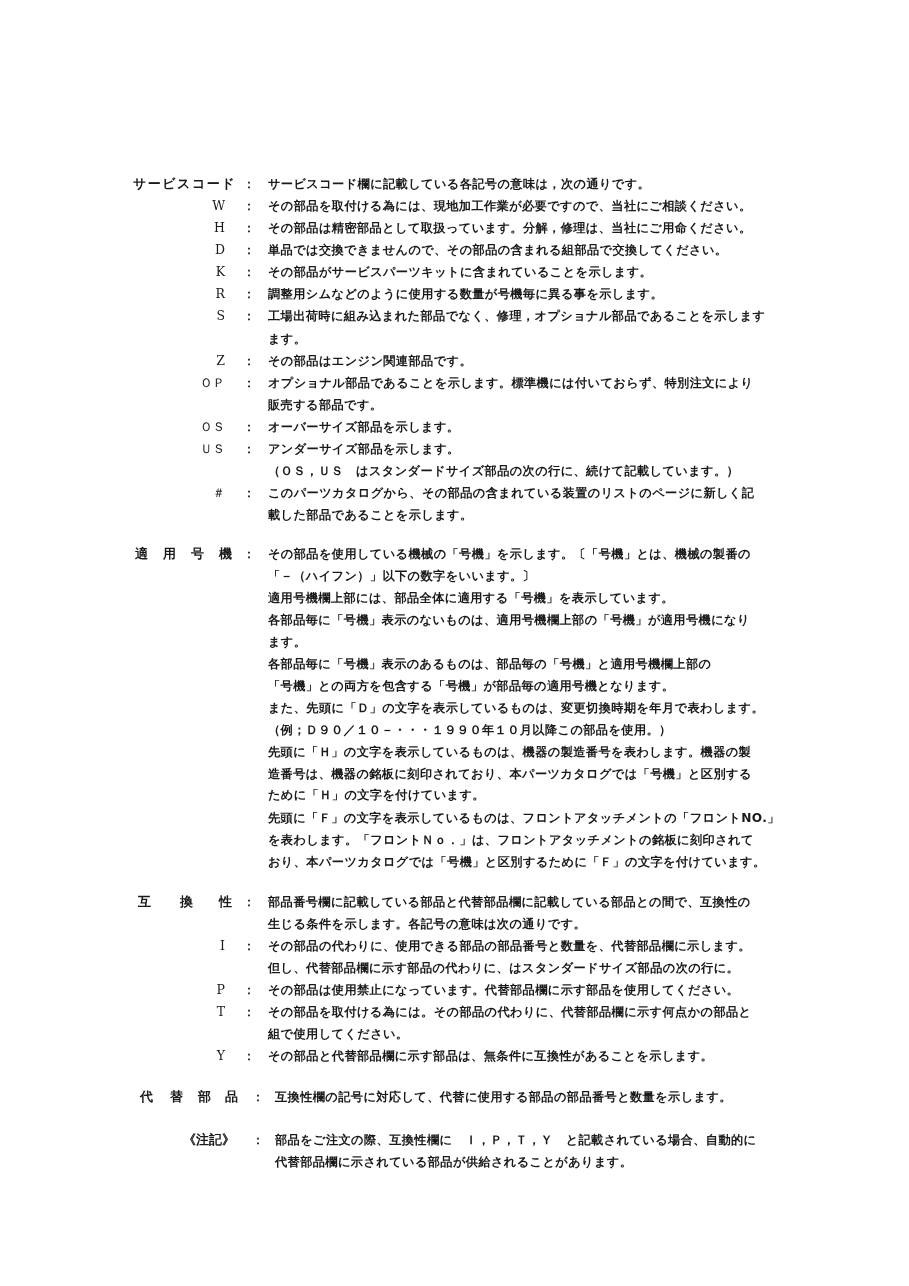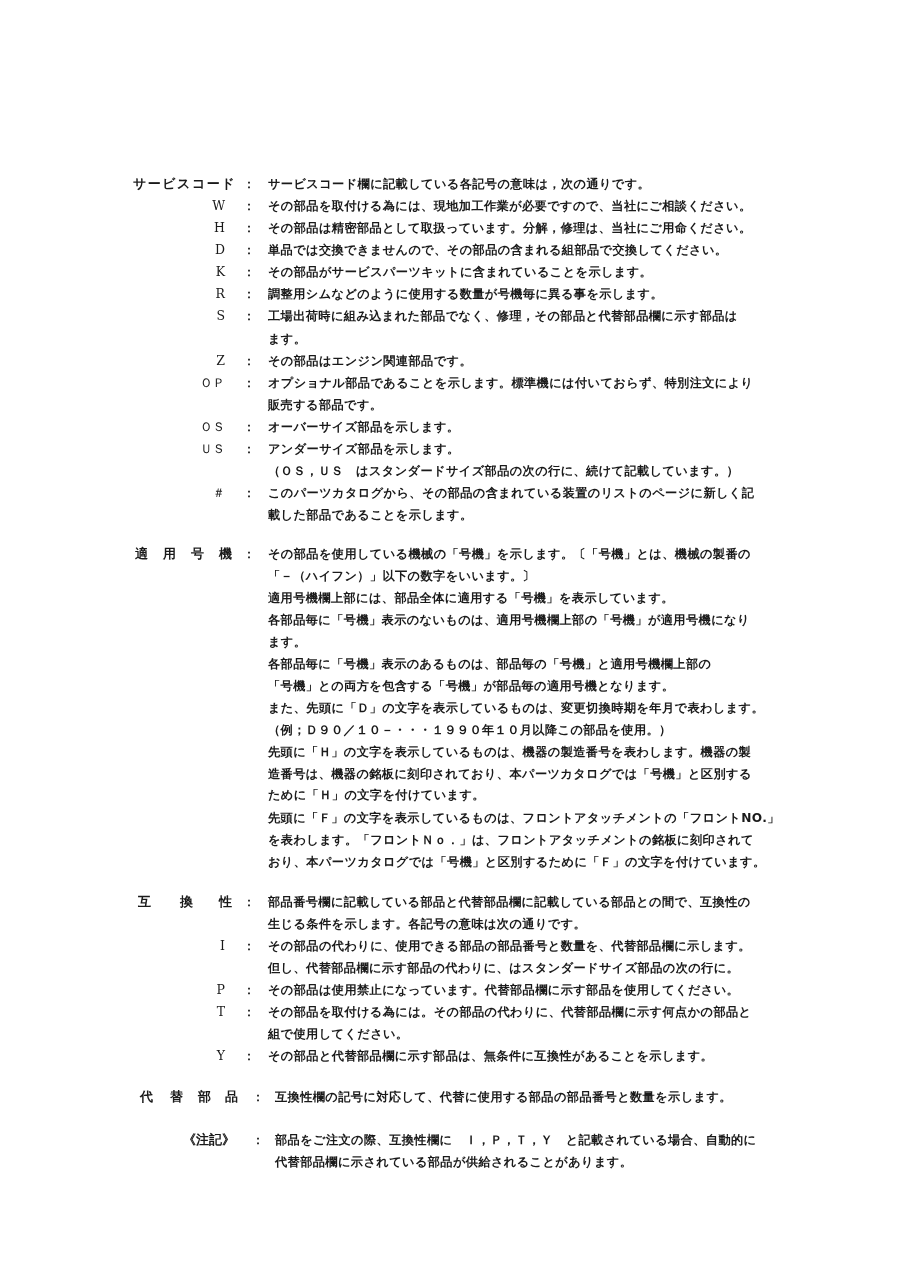--- a/index.html
+++ b/index.html
@@ -75,21 +75,21 @@
     <div class="label code" style="left:180px; top:261px; width:45px;">K</div>
     <div class="colon" style="left:243px; top:261px;">：</div>
     <div class="body-text" style="left:268px; top:261px;">その部品がサービスパーツキットに含まれていることを示します。</div>
 
     <div class="label code" style="left:180px; top:283px; width:45px;">R</div>
     <div class="colon" style="left:243px; top:283px;">：</div>
     <div class="body-text" style="left:268px; top:283px;">調整用シムなどのように使用する数量が号機毎に異る事を示します。</div>
 
     <div class="label code" style="left:180px; top:305px; width:45px;">S</div>
     <div class="colon" style="left:243px; top:305px;">：</div>
-    <div class="body-text" style="left:268px; top:305px;">工場出荷時に組み込まれた部品でなく、修理，その部品と代替部品欄に示す部品は</div>
+    <div class="body-text" style="left:268px; top:305px;">工場出荷時に組み込まれた部品でなく、修理，オプショナル部品であることを示します</div>
     <div class="body-text" style="left:268px; top:328px;">ます。</div>
 
     <div class="label code" style="left:180px; top:350px; width:45px;">Z</div>
     <div class="colon" style="left:243px; top:350px;">：</div>
     <div class="body-text" style="left:268px; top:350px;">その部品はエンジン関連部品です。</div>
 
     <div class="label code" style="left:180px; top:372px; width:45px;">ＯＰ</div>
     <div class="colon" style="left:243px; top:372px;">：</div>
     <div class="body-text" style="left:268px; top:372px;">オプショナル部品であることを示します。標準機には付いておらず、特別注文により</div>
     <div class="body-text" style="left:268px; top:394px;">販売する部品です。</div>

